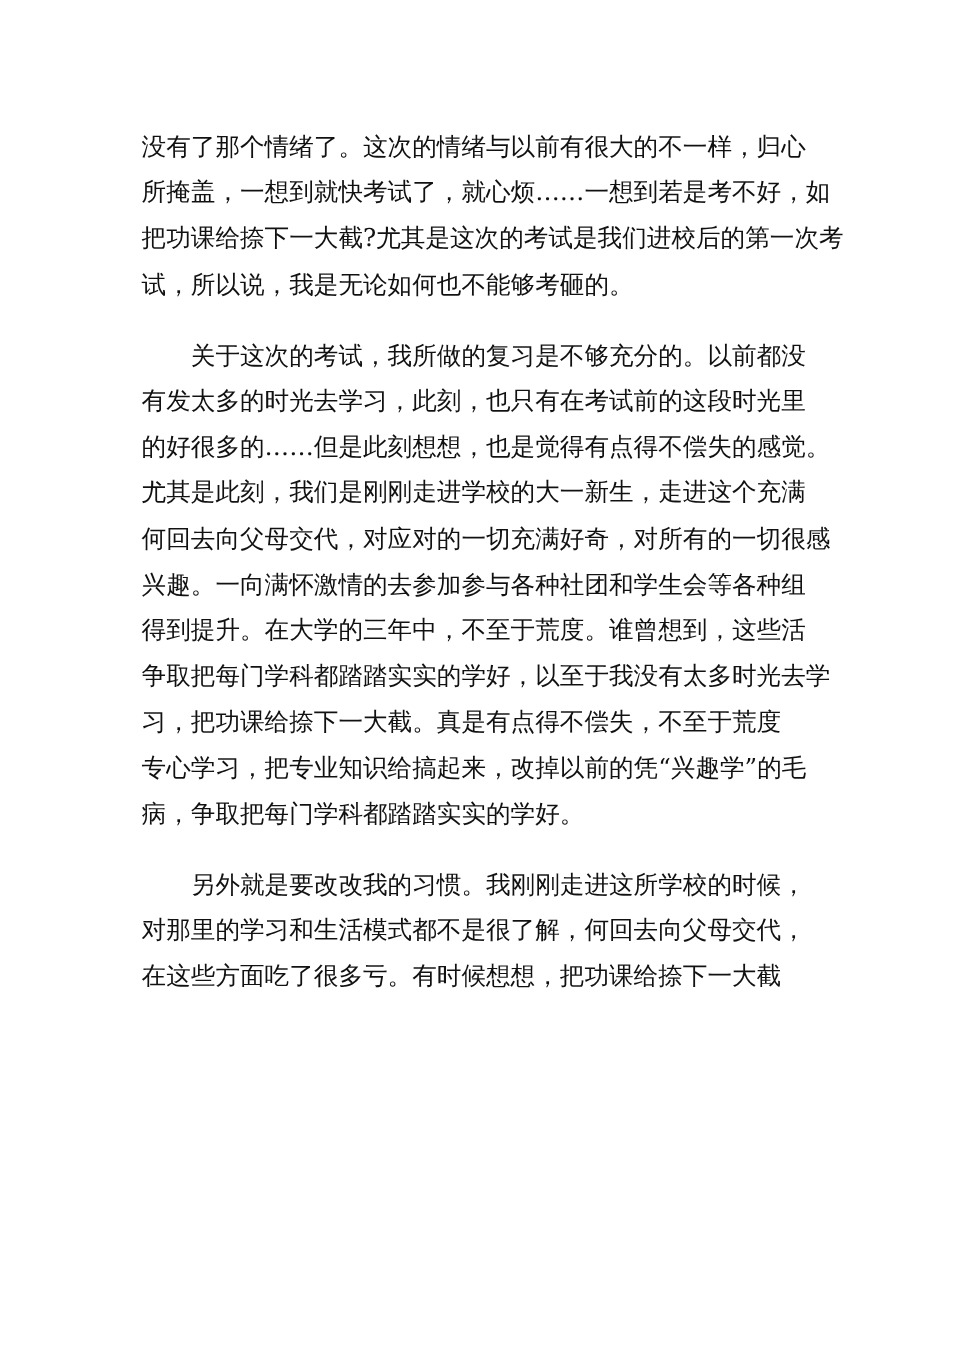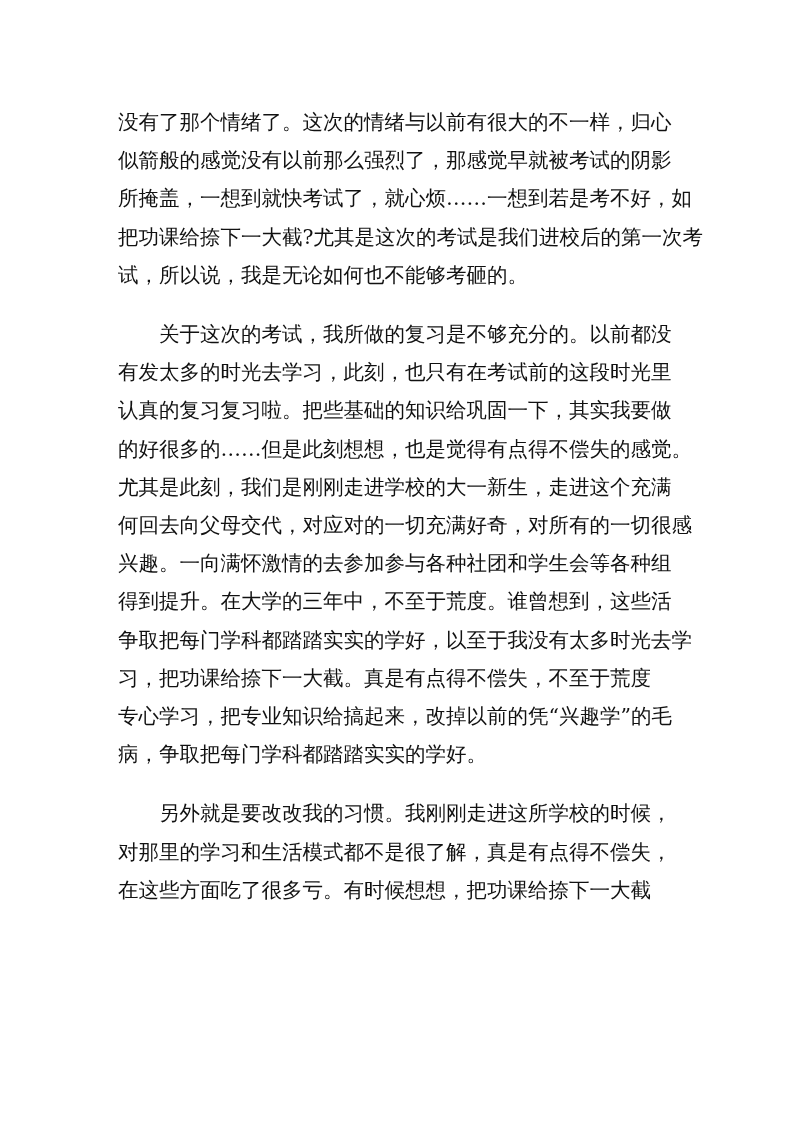--- a/index.html
+++ b/index.html
@@ -12,37 +12,35 @@
   }
   .para { margin: 0 6px 21px 0; text-align: justify; text-align-last: left; }
   .line { display: block; white-space: nowrap; }
 </style>
 </head>
 <body>
 
 <div class="page">
   <p class="para">
     <span class="line">没有了那个情绪了。这次的情绪与以前有很大的不一样，归心</span>
-    <span class="line">似箭般的感觉没有以前那么强烈了，那感觉早就被考试的阴影</span>
     <span class="line">所掩盖，一想到就快考试了，就心烦……一想到若是考不好，如</span>
     <span class="line">把功课给捺下一大截?尤其是这次的考试是我们进校后的第一次考</span>
     <span class="line">试，所以说，我是无论如何也不能够考砸的。</span>
   </p>
   <p class="para">
     <span class="line" style="padding-left:41px">关于这次的考试，我所做的复习是不够充分的。以前都没</span>
     <span class="line">有发太多的时光去学习，此刻，也只有在考试前的这段时光里</span>
-    <span class="line">认真的复习复习啦。把些基础的知识给巩固一下，其实我要做</span>
     <span class="line">的好很多的……但是此刻想想，也是觉得有点得不偿失的感觉。</span>
     <span class="line">尤其是此刻，我们是刚刚走进学校的大一新生，走进这个充满</span>
     <span class="line">何回去向父母交代，对应对的一切充满好奇，对所有的一切很感</span>
     <span class="line">兴趣。一向满怀激情的去参加参与各种社团和学生会等各种组</span>
     <span class="line">得到提升。在大学的三年中，不至于荒度。谁曾想到，这些活</span>
     <span class="line">争取把每门学科都踏踏实实的学好，以至于我没有太多时光去学</span>
     <span class="line">习，把功课给捺下一大截。真是有点得不偿失，不至于荒度</span>
     <span class="line">专心学习，把专业知识给搞起来，改掉以前的凭“兴趣学”的毛</span>
     <span class="line">病，争取把每门学科都踏踏实实的学好。</span>
   </p>
   <p class="para">
     <span class="line" style="padding-left:41px">另外就是要改改我的习惯。我刚刚走进这所学校的时候，</span>
-    <span class="line">对那里的学习和生活模式都不是很了解，真是有点得不偿失，</span>
+    <span class="line">对那里的学习和生活模式都不是很了解，何回去向父母交代，</span>
     <span class="line">在这些方面吃了很多亏。有时候想想，把功课给捺下一大截</span>
   </p>
 </div>
 
 </body></html>

